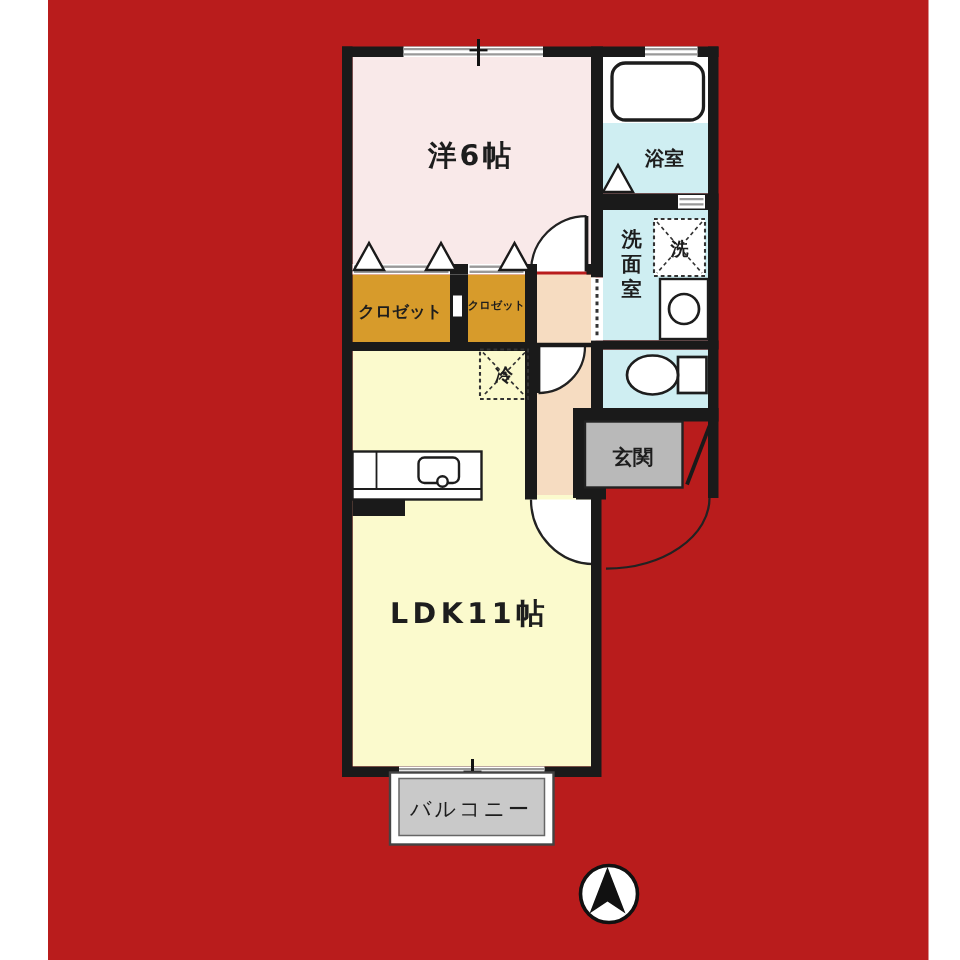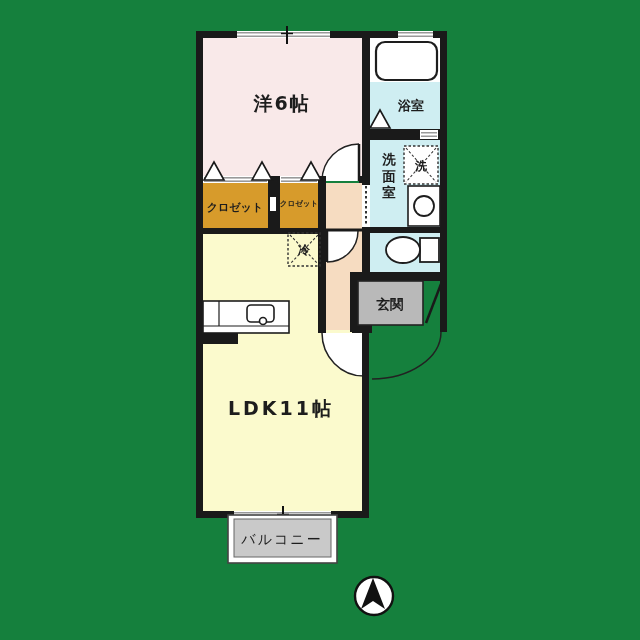--- a/index.html
+++ b/index.html
@@ -1,17 +1,17 @@
 <!DOCTYPE html>
 <html><head>
 <meta charset="utf-8">
 <style>
   html,body{margin:0;padding:0;background:#ffffff;}
-  .stage{position:relative;width:640px;height:640px;background:#15803d;overflow:hidden;
-         font-family:"DejaVu Sans",sans-serif;}
+  .stage{position:relative;width:587px;height:640px;background:#b91c1c;overflow:hidden;
+         font-family:"DejaVu Sans",sans-serif;margin-left:32px;}
   svg text{font-family:"DejaVu Sans",sans-serif;fill:#1d1d1d;}
   .room-label{font-weight:bold;}
 </style>
 </head>
 <body>
 
 <div class="stage">
 <svg width="640" height="640" viewBox="0 0 640 640">
 
   <rect x="203" y="38" width="159" height="138" fill="#f9e9e9"></rect>

